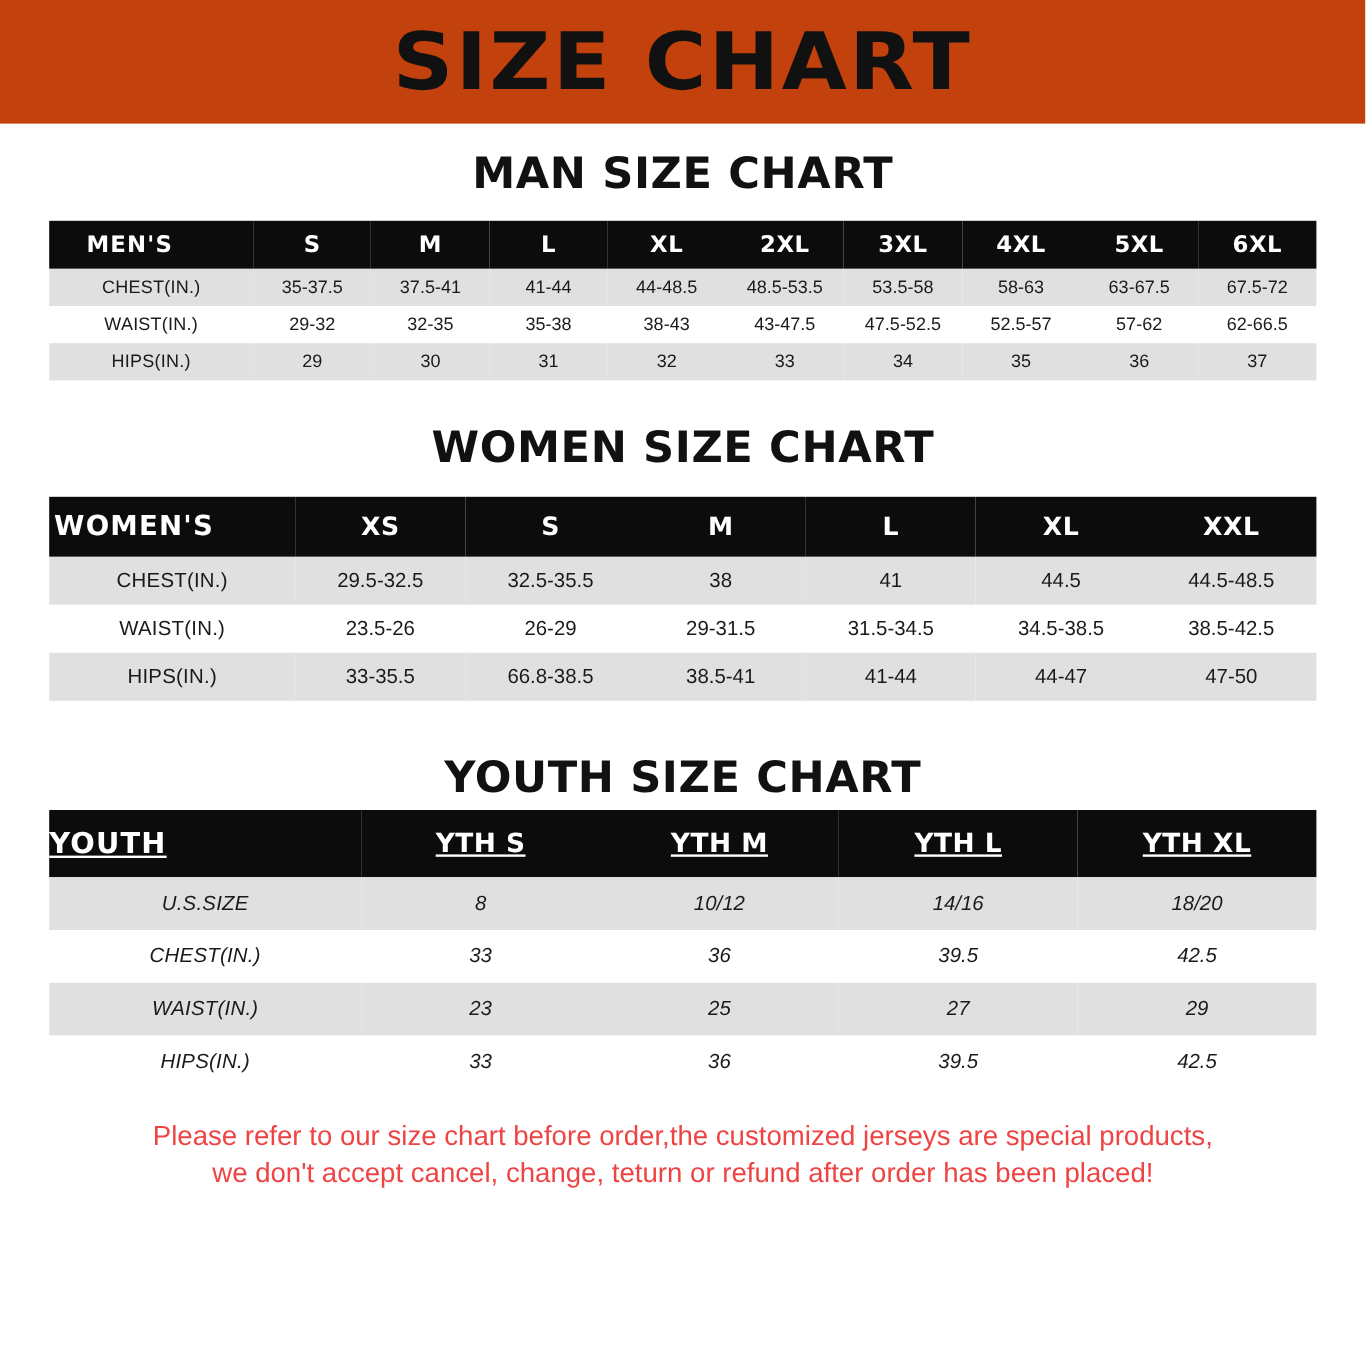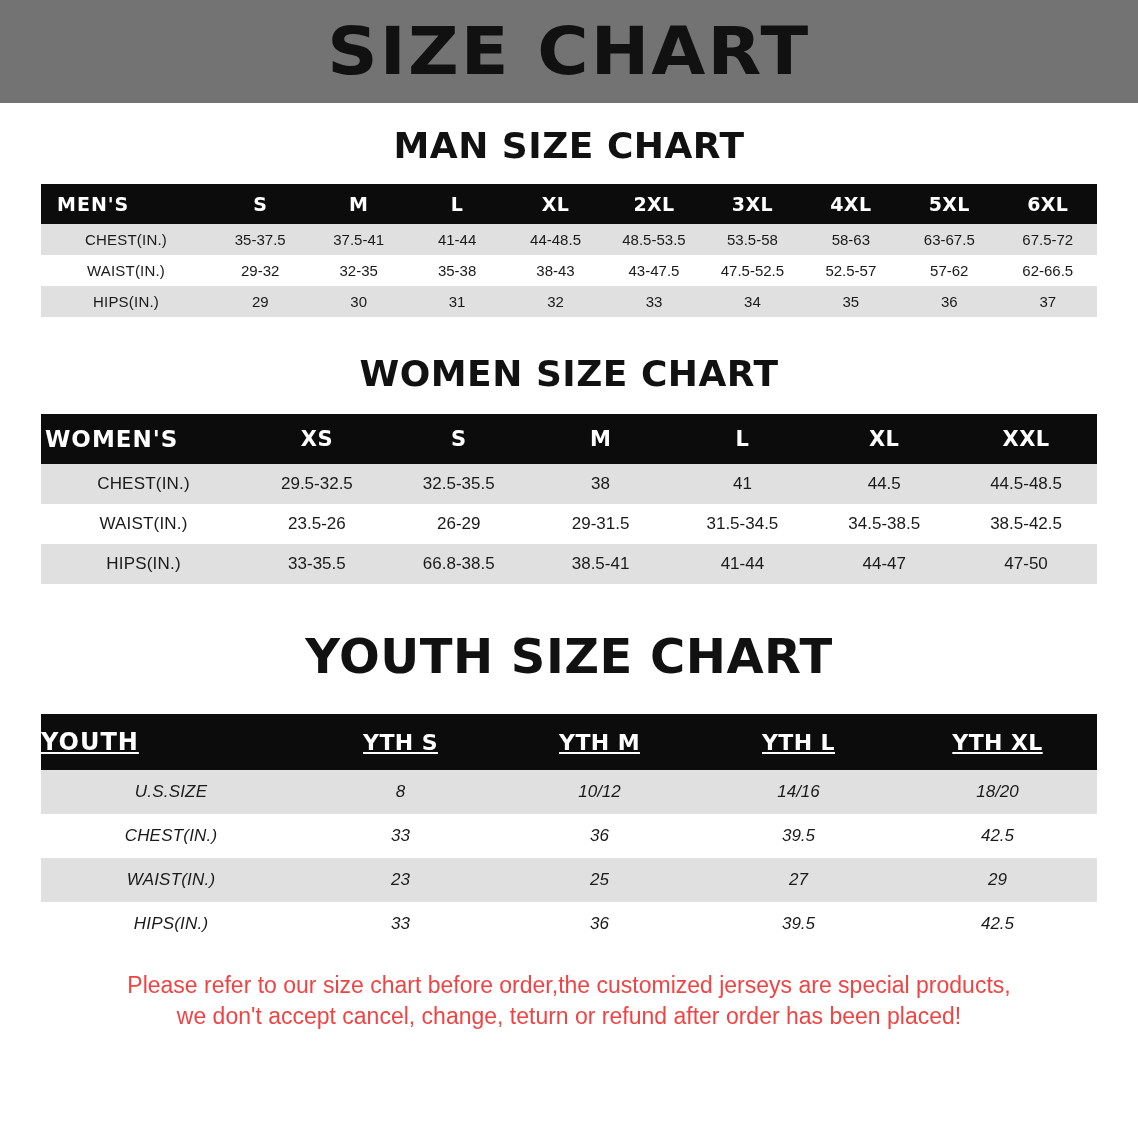--- a/index.html
+++ b/index.html
@@ -13,21 +13,21 @@
     width: 1138px; height: 1132px;
     position: relative;
     background: #ffffff;
     overflow: hidden;
   }
 
   
   .banner {
     width: 100%;
     height: 103px;
-    background: #737373;
+    background: #c2410c;
     display: flex;
     align-items: center;
     justify-content: center;
   }
   .banner-title {
     font-family: "DejaVu Sans", sans-serif;
     font-weight: bold;
     font-size: 66px;
     letter-spacing: 2px;
     color: #111111;
@@ -38,42 +38,42 @@
   
   .section-title {
     text-align: center;
     font-family: "DejaVu Sans", sans-serif;
     font-weight: bold;
     color: #111111;
     letter-spacing: 0.5px;
   }
   .title-man   { font-size: 36px; margin-top: 22px; margin-bottom: 18px; }
   .title-women { font-size: 36px; margin-top: 36px; margin-bottom: 20px; }
-  .title-youth { font-size: 48px; margin-top: 44px; margin-bottom: 30px; }
+  .title-youth { font-size: 36px; margin-top: 44px; margin-bottom: 6px; }
 
   
   .tbl-wrap { padding: 0 41px; }
   table {
     width: 100%;
     border-collapse: collapse;
     table-layout: fixed;
   }
   thead th {
     background: #0c0c0c;
     color: #ffffff;
     font-family: "DejaVu Sans", sans-serif;
     font-weight: bold;
     font-size: 20px;
     padding: 9px 0;
     text-align: center;
     letter-spacing: 0.4px;
   }
   thead th.corner {
     text-align: left;
-    padding-left: 16px;
+    padding-left: 31px;
     font-size: 21px;
     letter-spacing: 1px;
   }
   tbody td {
     font-family: "Liberation Sans", sans-serif;
     font-size: 16px;
     color: #1a1a1a;
     text-align: center;
     padding: 7px 0;
   }

